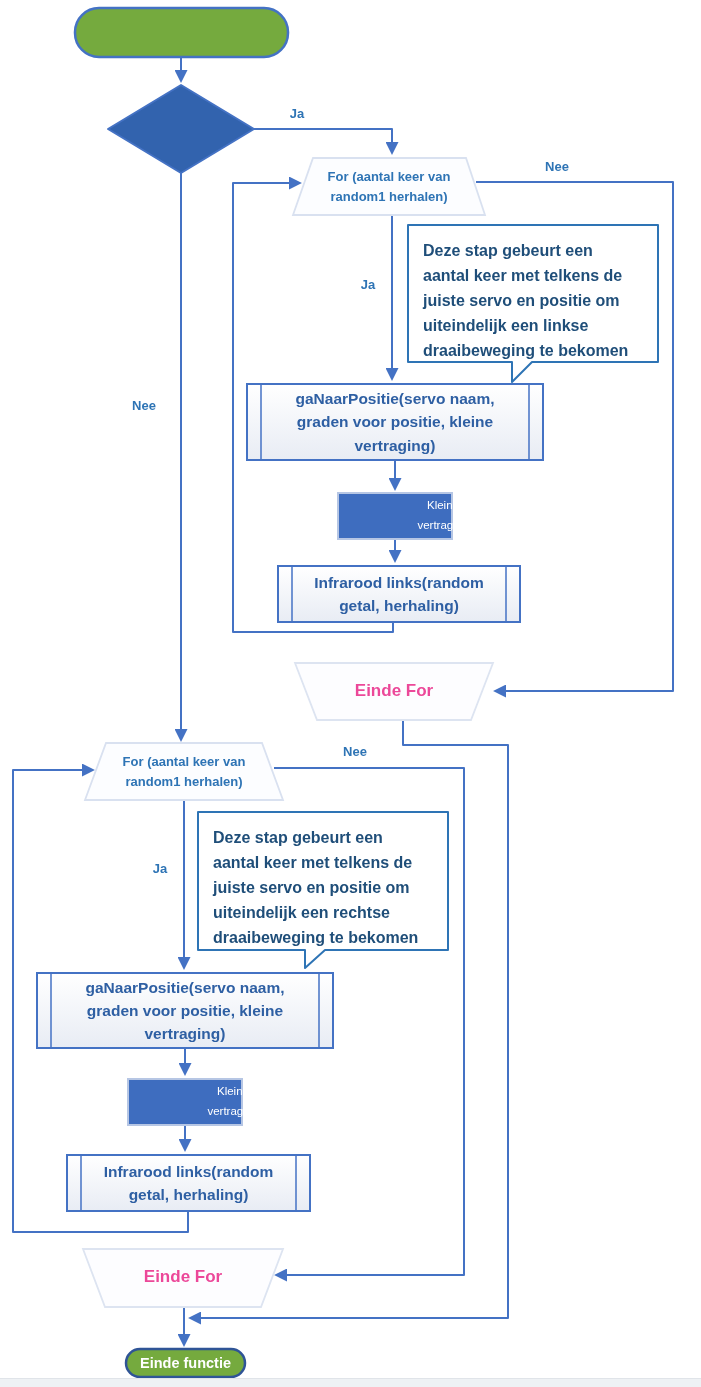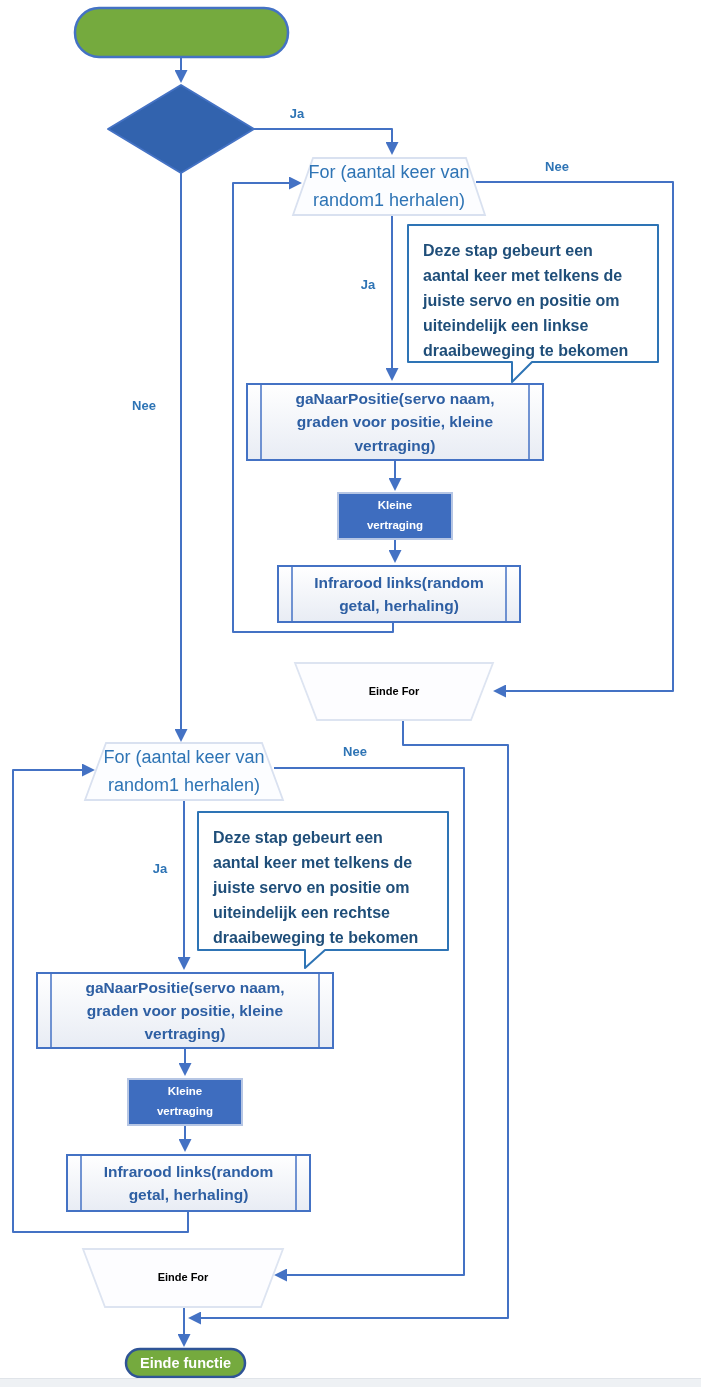--- a/index.html
+++ b/index.html
@@ -9,25 +9,25 @@
     font-family:"Liberation Sans", sans-serif;
   }
   svg{position:absolute;left:0;top:0;}
   .label{
     position:absolute;display:flex;align-items:center;justify-content:center;
     text-align:center;white-space:pre-line;pointer-events:none;
   }
   .start-text{color:#ffffff;font-size:15px;font-weight:bold;line-height:1.45;}
   .if-text{color:#ffffff;font-size:12.5px;font-weight:bold;line-height:1.5;}
   .edge-text{color:#2e74b5;font-size:13px;font-weight:bold;}
-  .for-text{color:#2e74b5;font-size:18px;font-weight:normal;line-height:1.55;}
+  .for-text{color:#2e74b5;font-size:13px;font-weight:bold;line-height:1.55;}
   .note-text{color:#1f4e79;font-size:16px;line-height:1.57;text-align:left;justify-content:flex-start;align-items:flex-start;padding:8px 0 0 13px;font-weight:bold;}
   .proc-text{color:#2e5fa3;font-size:15.5px;font-weight:bold;line-height:1.5;border-radius:12px;}
-  .delay-text{color:#ffffff;font-size:11.5px;font-weight:bold;line-height:1.7;}
-  .endfor-text{color:#000000;font-size:11px;font-weight:bold;}
+  .delay-text{color:#ffffff;font-size:11.5px;font-weight:normal;line-height:1.7;margin-left:48px;}
+  .endfor-text{color:#ec4899;font-size:17px;font-weight:bold;}
   .end-text{color:#ffffff;font-size:14.5px;font-weight:bold;}
   .page-strip{
     position:absolute;left:0;right:0;bottom:0;height:8px;
     background:#eef1f4;border-top:1px solid #e0e4e9;
   }
 </style>
 </head>
 <body>
 
 <div class="canvas">

